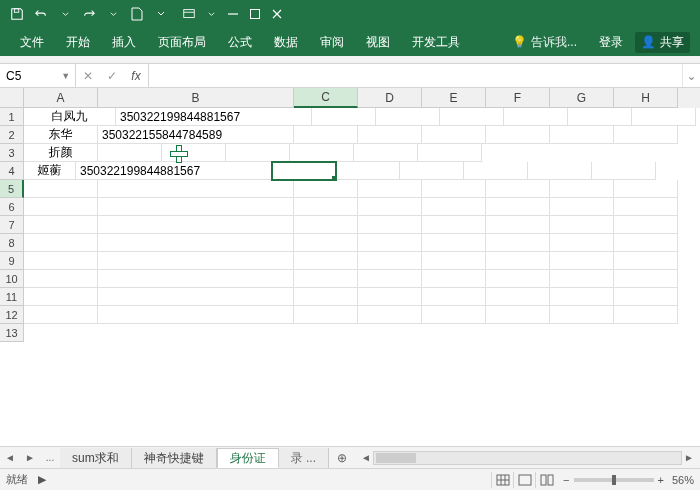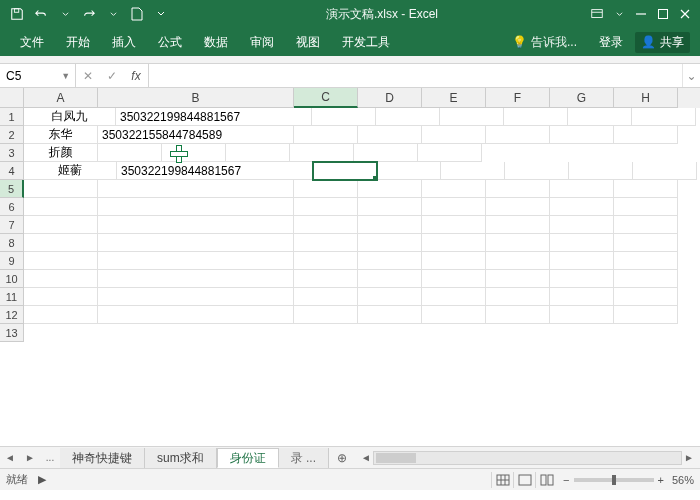--- a/index.html
+++ b/index.html
@@ -110,21 +110,20 @@
         <svg width="12" height="14" viewBox="0 0 12 14">
           <path d="M1 1h7l3 3v9H1z" fill="none" stroke="#fff"></path>
         </svg>
       </div>
     <div class="ico">
         <svg width="8" height="8" viewBox="0 0 8 8">
           <path d="M1 2l3 3 3-3" fill="none" stroke="#fff"></path>
         </svg>
       </div>
   </div>
-  <div class="title">演示文稿.xlsx - Excel</div>
   <div class="winctl">
     <div class="ico">
         <svg width="14" height="14" viewBox="0 0 16 16">
           <rect x="2" y="3" width="12" height="9" fill="none" stroke="#fff"></rect>
           <path d="M2 6h12" stroke="#fff"></path>
         </svg>
       </div>
     <div class="ico">
         <svg width="7" height="7" viewBox="0 0 8 8">
           <path d="M1 2l3 3 3-3" fill="none" stroke="#fff"></path>
@@ -145,20 +144,21 @@
           <path d="M2 2l8 8M10 2l-8 8" stroke="#fff" stroke-width="1.2"></path>
         </svg>
       </div>
   </div>
 </div>
 
 <div class="ribbon">
   <div class="tab">文件</div>
   <div class="tab">开始</div>
   <div class="tab">插入</div>
+  <div class="tab">页面布局</div>
   <div class="tab">公式</div>
   <div class="tab">数据</div>
   <div class="tab">审阅</div>
   <div class="tab">视图</div>
   <div class="tab">开发工具</div>
   <div class="spacer"></div>
   <div class="tab tellme">
       <span>💡</span>
       <span>告诉我...</span>
     </div>
@@ -235,21 +235,21 @@
       <div class="row">
         <div class="cell center" style="width: 74px;">折颜</div>
         <div class="cell" style="width: 64px;"></div>
         <div class="cell" style="width: 64px;"></div>
         <div class="cell" style="width: 64px;"></div>
         <div class="cell" style="width: 64px;"></div>
         <div class="cell" style="width: 64px;"></div>
         <div class="cell" style="width: 64px;"></div>
       </div>
       <div class="row">
-        <div class="cell center" style="width: 93px;">姬蘅</div>
+        <div class="cell center" style="width: 52px;">姬蘅</div>
         <div class="cell" style="width: 196px;">350322199844881567</div>
         <div class="cell selcell" style="width: 64px;"></div>
         <div class="cell" style="width: 64px;"></div>
         <div class="cell" style="width: 64px;"></div>
         <div class="cell" style="width: 64px;"></div>
         <div class="cell" style="width: 64px;"></div>
         <div class="cell" style="width: 64px;"></div>
       </div>
       <div class="row">
         <div class="cell" style="width: 74px;"></div>
@@ -333,22 +333,22 @@
       </div>
     </div>
   <div class="cursor-plus" style="left:170px; top:57px"></div>
 </div>
 
 <div class="sheetstrip">
   <div class="navbtn">◄</div>
   <div class="navbtn">►</div>
   <div class="navbtn">...</div>
   <div class="tabswrap" id="sheettabs">
+      <div class="stab">sum求和</div>
       <div class="stab">神奇快捷键</div>
-      <div class="stab">sum求和</div>
       <div class="stab active">身份证</div>
       <div class="stab more">录 ...</div>
     </div>
   <div class="addsheet">⊕</div>
   <div class="hscroll">
     <span class="arr">◄</span>
     <div class="track">
         <div class="thumb"></div>
       </div>
     <span class="arr">►</span>

